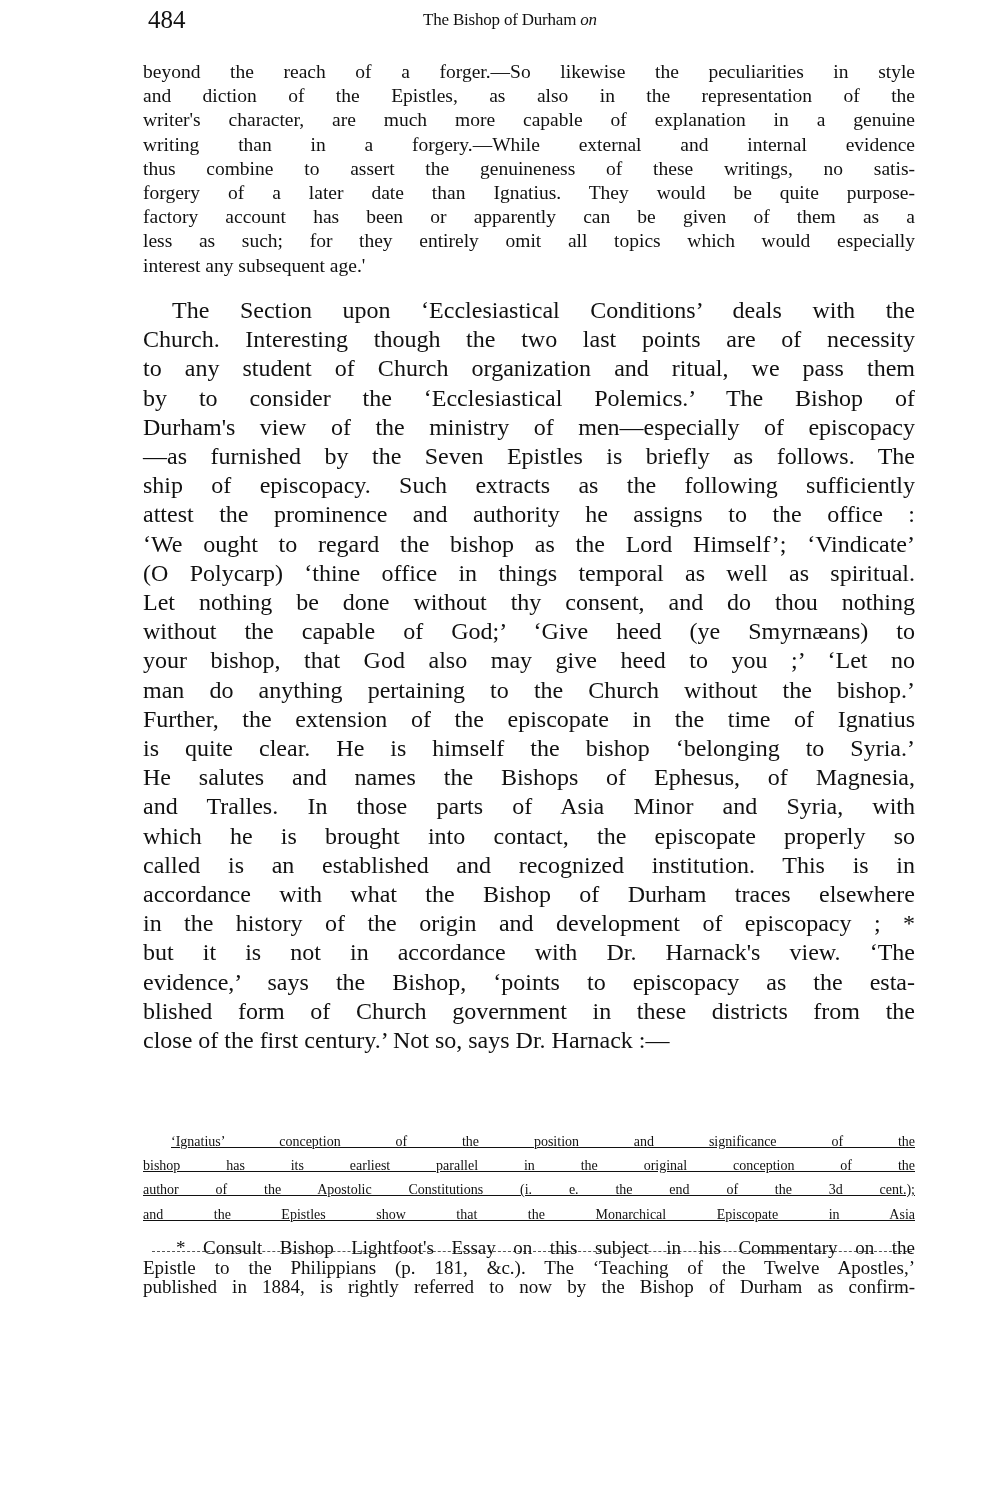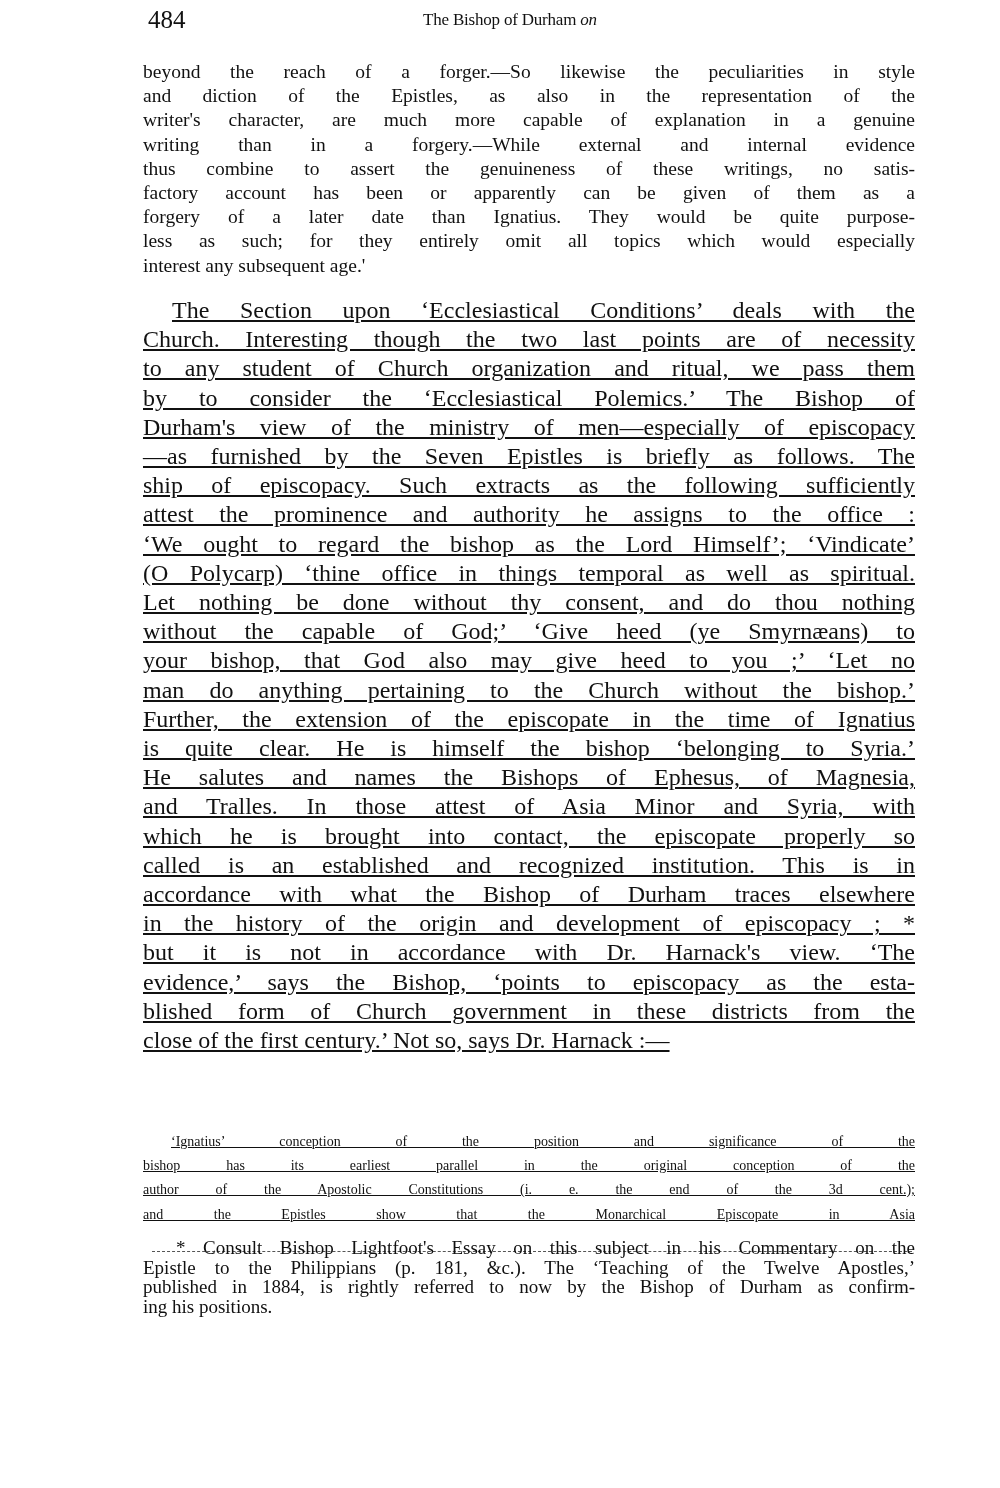--- a/index.html
+++ b/index.html
@@ -48,21 +48,20 @@
     }
     .quote-top {
       top: 60px;
       font-size: 19.5px;
       line-height: 24.2px;
     }
     .main-para {
       top: 296px;
       font-size: 24px;
       line-height: 29.2px;
-      text-decoration: underline;
     }
     .main-para .line.indent {
       padding-left: 29px;
     }
     .quote-bottom {
       top: 1130px;
       font-size: 14px;
       line-height: 24.2px;
       text-decoration: underline;
     }
@@ -98,22 +97,22 @@
   <span>The Bishop of Durham</span>
   <em>on</em>
 </div>
 
 <div class="block quote-top">
   <span class="line">beyond the reach of a forger.—So likewise the peculiarities in style</span>
   <span class="line">and diction of the Epistles, as also in the representation of the</span>
   <span class="line">writer's character, are much more capable of explanation in a genuine</span>
   <span class="line">writing than in a forgery.—While external and internal evidence</span>
   <span class="line">thus combine to assert the genuineness of these writings, no satis-</span>
+  <span class="line">forgery of a later date than Ignatius. They would be quite purpose-</span>
   <span class="line">factory account has been or apparently can be given of them as a</span>
-  <span class="line">forgery of a later date than Ignatius. They would be quite purpose-</span>
   <span class="line">less as such; for they entirely omit all topics which would especially</span>
   <span class="line last">interest any subsequent age.'</span>
 </div>
 
 <div class="block main-para">
   <span class="line indent">The Section upon ‘Ecclesiastical Conditions’ deals with the</span>
   <span class="line">Church. Interesting though the two last points are of necessity</span>
   <span class="line">to any student of Church organization and ritual, we pass them</span>
   <span class="line">by to consider the ‘Ecclesiastical Polemics.’ The Bishop of</span>
   <span class="line">Durham's view of the ministry of men—especially of episcopacy</span>
@@ -122,21 +121,21 @@
   <span class="line">attest the prominence and authority he assigns to the office :</span>
   <span class="line">‘We ought to regard the bishop as the Lord Himself’; ‘Vindicate’</span>
   <span class="line">(O Polycarp) ‘thine office in things temporal as well as spiritual.</span>
   <span class="line">Let nothing be done without thy consent, and do thou nothing</span>
   <span class="line">without the capable of God;’ ‘Give heed (ye Smyrnæans) to</span>
   <span class="line">your bishop, that God also may give heed to you ;’ ‘Let no</span>
   <span class="line">man do anything pertaining to the Church without the bishop.’</span>
   <span class="line">Further, the extension of the episcopate in the time of Ignatius</span>
   <span class="line">is quite clear. He is himself the bishop ‘belonging to Syria.’</span>
   <span class="line">He salutes and names the Bishops of Ephesus, of Magnesia,</span>
-  <span class="line">and Tralles. In those attest of Asia Minor and Syria, with</span>
+  <span class="line">and Tralles. In those parts of Asia Minor and Syria, with</span>
   <span class="line">which he is brought into contact, the episcopate properly so</span>
   <span class="line">called is an established and recognized institution. This is in</span>
   <span class="line">accordance with what the Bishop of Durham traces elsewhere</span>
   <span class="line">in the history of the origin and development of episcopacy ; *</span>
   <span class="line">but it is not in accordance with Dr. Harnack's view. ‘The</span>
   <span class="line">evidence,’ says the Bishop, ‘points to episcopacy as the esta-</span>
   <span class="line">blished form of Church government in these districts from the</span>
   <span class="line last">close of the first century.’ Not so, says Dr. Harnack :—</span>
 </div>
 
@@ -146,14 +145,13 @@
   <span class="line">author of the Apostolic Constitutions (i. e. the end of the 3d cent.);</span>
   <span class="line">and the Epistles show that the Monarchical Episcopate in Asia</span>
 </div>
 
 <div class="rule"></div>
 
 <div class="block footnote">
   <span class="line indent">* Consult Bishop Lightfoot's Essay on this subject in his Commentary on the</span>
   <span class="line">Epistle to the Philippians (p. 181, &amp;c.). The ‘Teaching of the Twelve Apostles,’</span>
   <span class="line">published in 1884, is rightly referred to now by the Bishop of Durham as confirm-</span>
-  <span class="line last">ing his positions.</span>
 </div>
 
 </body></html>

